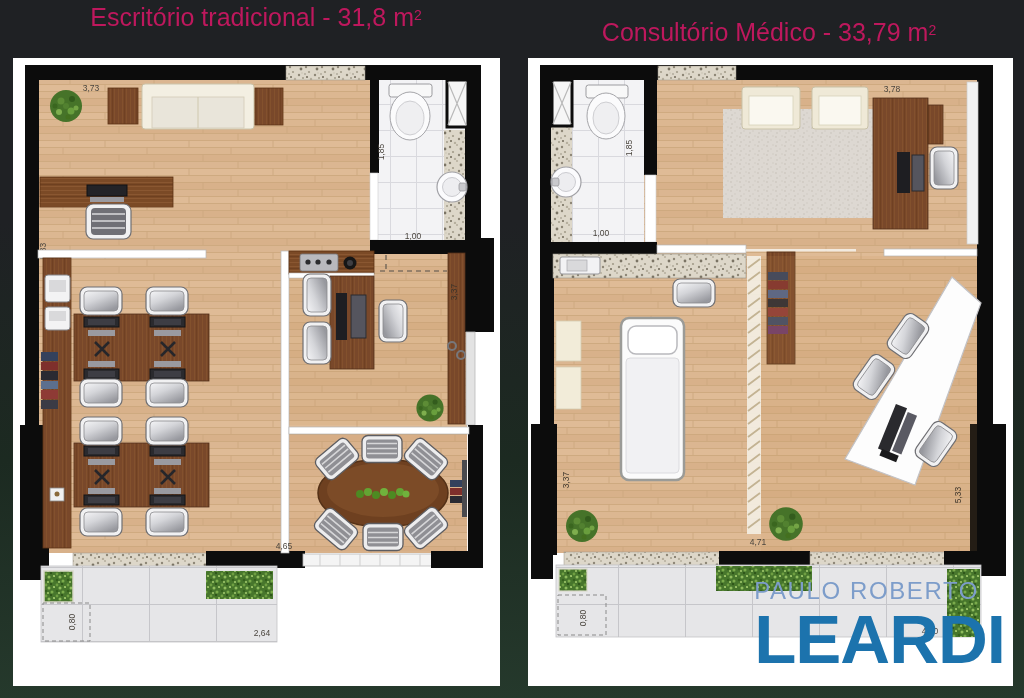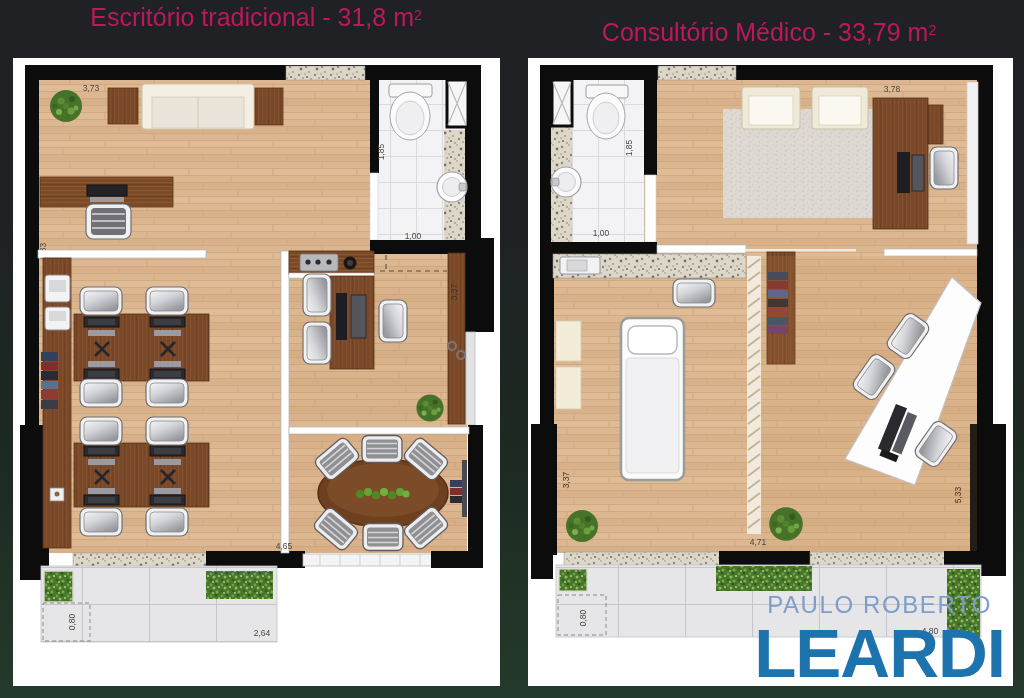--- a/index.html
+++ b/index.html
@@ -1,21 +1,21 @@
 <!DOCTYPE html>
 <html><head>
 <meta charset="utf-8">
 <style>
 html,body{margin:0;padding:0;}
 body{width:1024px;height:698px;overflow:hidden;position:relative;
  background:linear-gradient(180deg,#1f2124 0%,#1f2124 32%,#1c2a21 66%,#25392c 100%);
  font-family:"Liberation Sans",sans-serif;}
 .title{position:absolute;color:#be185d;font-size:25px;white-space:nowrap;transform:translateX(-50%);text-align:center;}
 .title sup{font-size:14px;vertical-align:6px;}
-#logo{position:absolute;right:19px;bottom:10px;text-align:center;line-height:1;}
+#logo{position:absolute;right:19px;bottom:24px;text-align:left;line-height:1;}
 #lg1{color:#7d9dca;font-size:24px;letter-spacing:1.6px;margin-right:0px;}
 #lg2{color:#1c73ad;font-size:69px;font-weight:bold;letter-spacing:-1px;margin-top:2px;}
 svg text{font-family:"Liberation Sans",sans-serif;}
 </style>
 </head>
 <body>
 
 <div class="title" style="left:256px;top:3px;">Escritório tradicional - 31,8 m<sup>2</sup></div>
 
 <div class="title" style="left:769px;top:18px;">Consultório Médico - 33,79 m<sup>2</sup></div>

